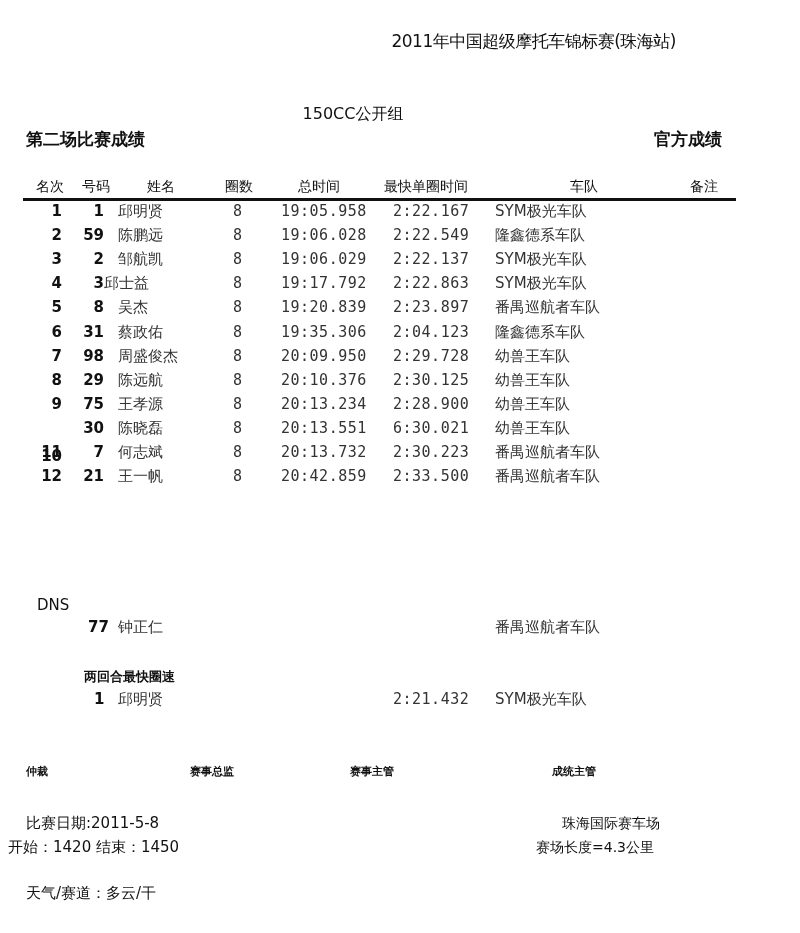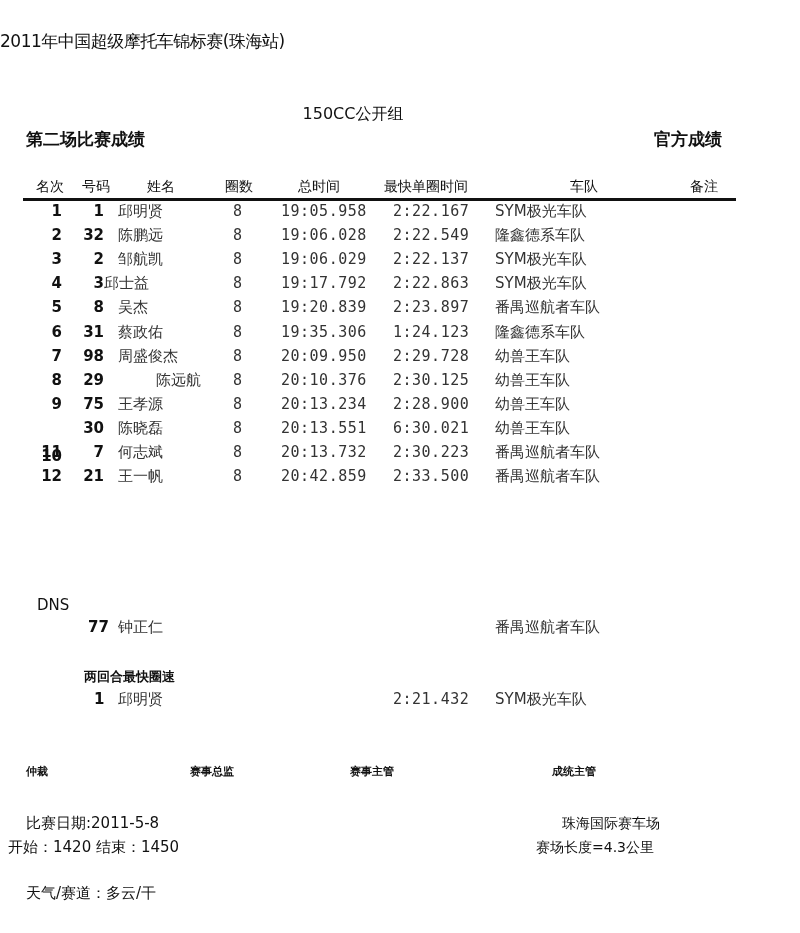--- a/index.html
+++ b/index.html
@@ -1,18 +1,18 @@
 <!DOCTYPE html>
 <html><head>
 <meta charset="utf-8">
 <style>
   html, body { margin:0; padding:0; background:#ffffff; }
   body { width:800px; height:933px; position:relative; overflow:hidden; color:#111; font-family:"DejaVu Serif", serif; }
   .abs { position:absolute; white-space:nowrap; }
-  .title { top:30px; left:0; width:676px; text-align:left; font-size:17px; font-family:"DejaVu Sans", sans-serif; letter-spacing:-0.5px; }
+  .title { top:30px; left:0; width:676px; text-align:right; font-size:17px; font-family:"DejaVu Sans", sans-serif; letter-spacing:-0.5px; }
   .group { top:104px; left:0; width:706px; text-align:center; font-size:16px; font-family:"DejaVu Sans", sans-serif; }
   .h2 { font-size:17px; font-weight:bold; font-family:"DejaVu Sans", sans-serif; }
   .thead { top:178px; left:0; width:800px; height:20px; font-size:14px; font-family:"DejaVu Sans", sans-serif; }
   .rule { top:198px; left:23px; width:713px; height:3px; background:#111; }
   .th { position:absolute; top:0; white-space:nowrap; }
   .row { position:absolute; left:0; width:800px; height:24px; font-size:15px; }
   .cell { position:absolute; top:0; white-space:nowrap; }
   .num { font-family:"DejaVu Sans", sans-serif; font-weight:bold; }
   .mono { font-family:"DejaVu Sans Mono", monospace; color:#333; letter-spacing:0.5px; }
   .cn { font-family:"DejaVu Sans", sans-serif; color:#333; }
@@ -44,21 +44,21 @@
       <span class="cell num" style="right: 738px;">1</span>
       <span class="cell num" style="right: 696px;">1</span>
       <span class="cell cn" style="left: 118px;">邱明贤</span>
       <span class="cell mono" style="left: 233px;">8</span>
       <span class="cell mono" style="left: 281px;">19:05.958</span>
       <span class="cell mono" style="left: 393px;">2:22.167</span>
       <span class="cell cn" style="left: 495px;">SYM极光车队</span>
     </div>
     <div class="row" style="top: 226.1px;">
       <span class="cell num" style="right: 738px;">2</span>
-      <span class="cell num" style="right: 696px;">32</span>
+      <span class="cell num" style="right: 696px;">59</span>
       <span class="cell cn" style="left: 118px;">陈鹏远</span>
       <span class="cell mono" style="left: 233px;">8</span>
       <span class="cell mono" style="left: 281px;">19:06.028</span>
       <span class="cell mono" style="left: 393px;">2:22.549</span>
       <span class="cell cn" style="left: 495px;">隆鑫德系车队</span>
     </div>
     <div class="row" style="top: 250.2px;">
       <span class="cell num" style="right: 738px;">3</span>
       <span class="cell num" style="right: 696px;">2</span>
       <span class="cell cn" style="left: 118px;">邹航凯</span>
@@ -84,36 +84,36 @@
       <span class="cell mono" style="left: 281px;">19:20.839</span>
       <span class="cell mono" style="left: 393px;">2:23.897</span>
       <span class="cell cn" style="left: 495px;">番禺巡航者车队</span>
     </div>
     <div class="row" style="top: 322.5px;">
       <span class="cell num" style="right: 738px;">6</span>
       <span class="cell num" style="right: 696px; margin-left: 48px;">31</span>
       <span class="cell cn" style="left: 118px;">蔡政佑</span>
       <span class="cell mono" style="left: 233px;">8</span>
       <span class="cell mono" style="left: 281px;">19:35.306</span>
-      <span class="cell mono" style="left: 393px;">1:24.123</span>
+      <span class="cell mono" style="left: 393px;">2:04.123</span>
       <span class="cell cn" style="left: 495px;">隆鑫德系车队</span>
     </div>
     <div class="row" style="top: 346.6px;">
       <span class="cell num" style="right: 738px;">7</span>
       <span class="cell num" style="right: 696px;">98</span>
       <span class="cell cn" style="left: 118px;">周盛俊杰</span>
       <span class="cell mono" style="left: 233px;">8</span>
       <span class="cell mono" style="left: 281px;">20:09.950</span>
       <span class="cell mono" style="left: 393px;">2:29.728</span>
       <span class="cell cn" style="left: 495px;">幼兽王车队</span>
     </div>
     <div class="row" style="top: 370.7px;">
       <span class="cell num" style="right: 738px;">8</span>
       <span class="cell num" style="right: 696px;">29</span>
-      <span class="cell cn" style="left: 118px; margin-left: 38px;">陈远航</span>
+      <span class="cell cn" style="left: 118px;">陈远航</span>
       <span class="cell mono" style="left: 233px;">8</span>
       <span class="cell mono" style="left: 281px;">20:10.376</span>
       <span class="cell mono" style="left: 393px;">2:30.125</span>
       <span class="cell cn" style="left: 495px;">幼兽王车队</span>
     </div>
     <div class="row" style="top: 394.8px;">
       <span class="cell num" style="right: 738px;">9</span>
       <span class="cell num" style="right: 696px;">75</span>
       <span class="cell cn" style="left: 118px;">王孝源</span>
       <span class="cell mono" style="left: 233px;">8</span>

